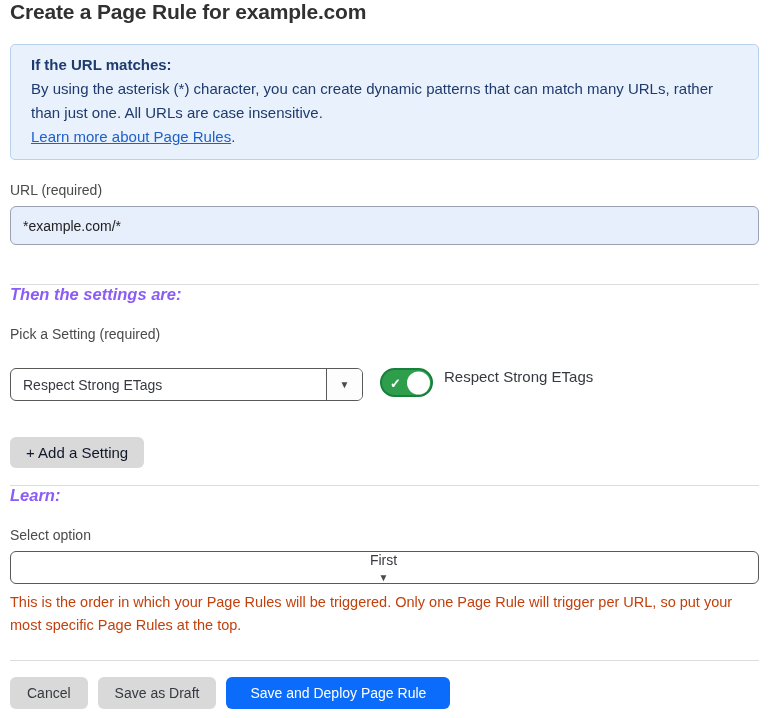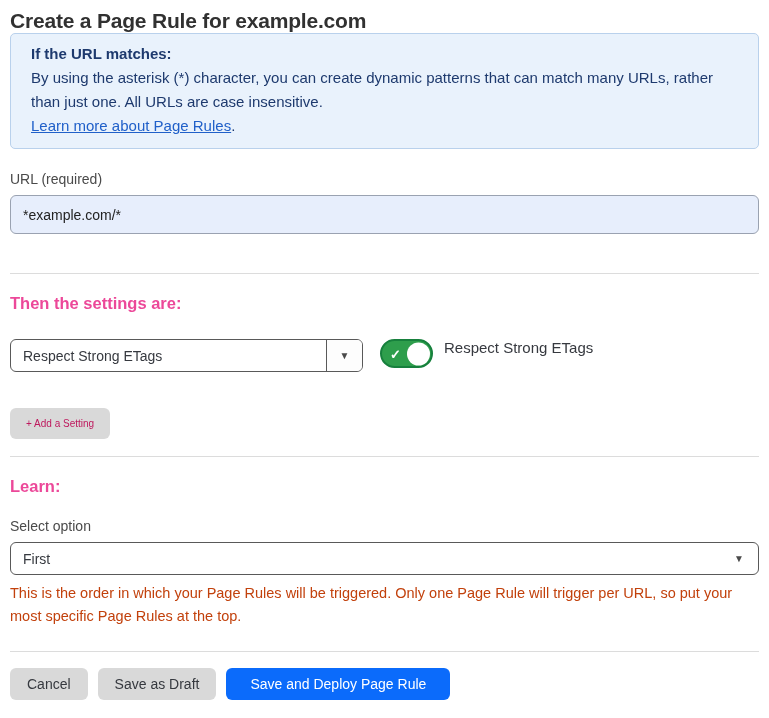--- a/index.html
+++ b/index.html
@@ -9,28 +9,28 @@
     height: 718px;
     background: #ffffff;
     font-family: "Liberation Sans", sans-serif;
     color: #36393f;
     overflow: hidden;
   }
   .page { padding: 0 10px; }
 
   .page-title {
     margin: 0;
-    padding-top: 9px;
     font-size: 21px;
     font-weight: 700;
     color: #313131;
     letter-spacing: -0.2px;
   }
 
   .info-box {
+    margin-top: 20px;
     background: #e9f2fc;
     border: 1px solid #b9d1ec;
     border-radius: 5px;
     padding: 8px 20px 10px 20px;
     color: #1e3a6e;
     font-size: 15px;
     line-height: 24px;
   }
   .info-box .info-heading { font-weight: 700; }
   .info-box a.info-link {
@@ -65,22 +65,22 @@
     border-top: 1px solid #dcdcdc;
     margin: 0;
   }
   .divider-1 { margin-top: 39px; }
   .divider-2 { margin-top: 17px; }
   .divider-3 { margin-top: 23px; }
 
   .section-heading {
     font-size: 16.5px;
     font-weight: 700;
-    color: #ec4899;
-    margin-top: 20px;
+    color: #8b5cf6;
+    font-style: italic;
   }
 
   .settings-row {
     display: flex;
     align-items: flex-start;
     margin-top: 26px;
   }
 
   .setting-dropdown {
     display: flex;
@@ -150,39 +150,40 @@
   }
 
   .add-setting-btn {
     margin-top: 36px;
     height: 31px;
     padding: 0 16px;
     background: #d9d9d9;
     border: none;
     border-radius: 6px;
     font-family: "Liberation Sans", sans-serif;
-    font-size: 10px;
-    color: #be185d;
+    font-size: 15px;
+    color: #0f172a;
     cursor: pointer;
   }
 
   .order-select {
     margin-top: 8px;
     width: 100%;
     height: 33px;
     border: 1px solid #595959;
     border-radius: 6px;
     background: #ffffff;
     display: flex;
     align-items: center;
     justify-content: space-between;
     padding: 0 14px 0 12px;
     font-size: 14px;
     color: #36393f;
     cursor: pointer;
+    flex-direction: column;
   }
   .order-select .select-chevron { font-size: 10px; color: #4a4a4a; }
 
   .help-text {
     margin-top: 7px;
     font-size: 14.5px;
     line-height: 23px;
     color: #c2410c;
     max-width: 745px;
   }
@@ -225,20 +226,21 @@
     <div class="info-link-line"><a class="info-link">Learn more about Page Rules</a><span>.</span></div>
   </div>
 
   <div class="field-label">URL (required)</div>
   <input class="url-input" type="text" value="*example.com/*" style="">
 
   <hr class="divider divider-1">
 
   <div class="section-heading">Then the settings are:</div>
 
+  <div class="field-label">Pick a Setting (required)</div>
 
   <div class="settings-row">
     <div class="setting-dropdown">
       <div class="dd-value">Respect Strong ETags</div>
       <div class="dd-arrow-seg">
         <span class="dd-arrow-glyph">▼</span>
       </div>
     </div>
 
     <div class="toggle" role="switch" aria-checked="true">

